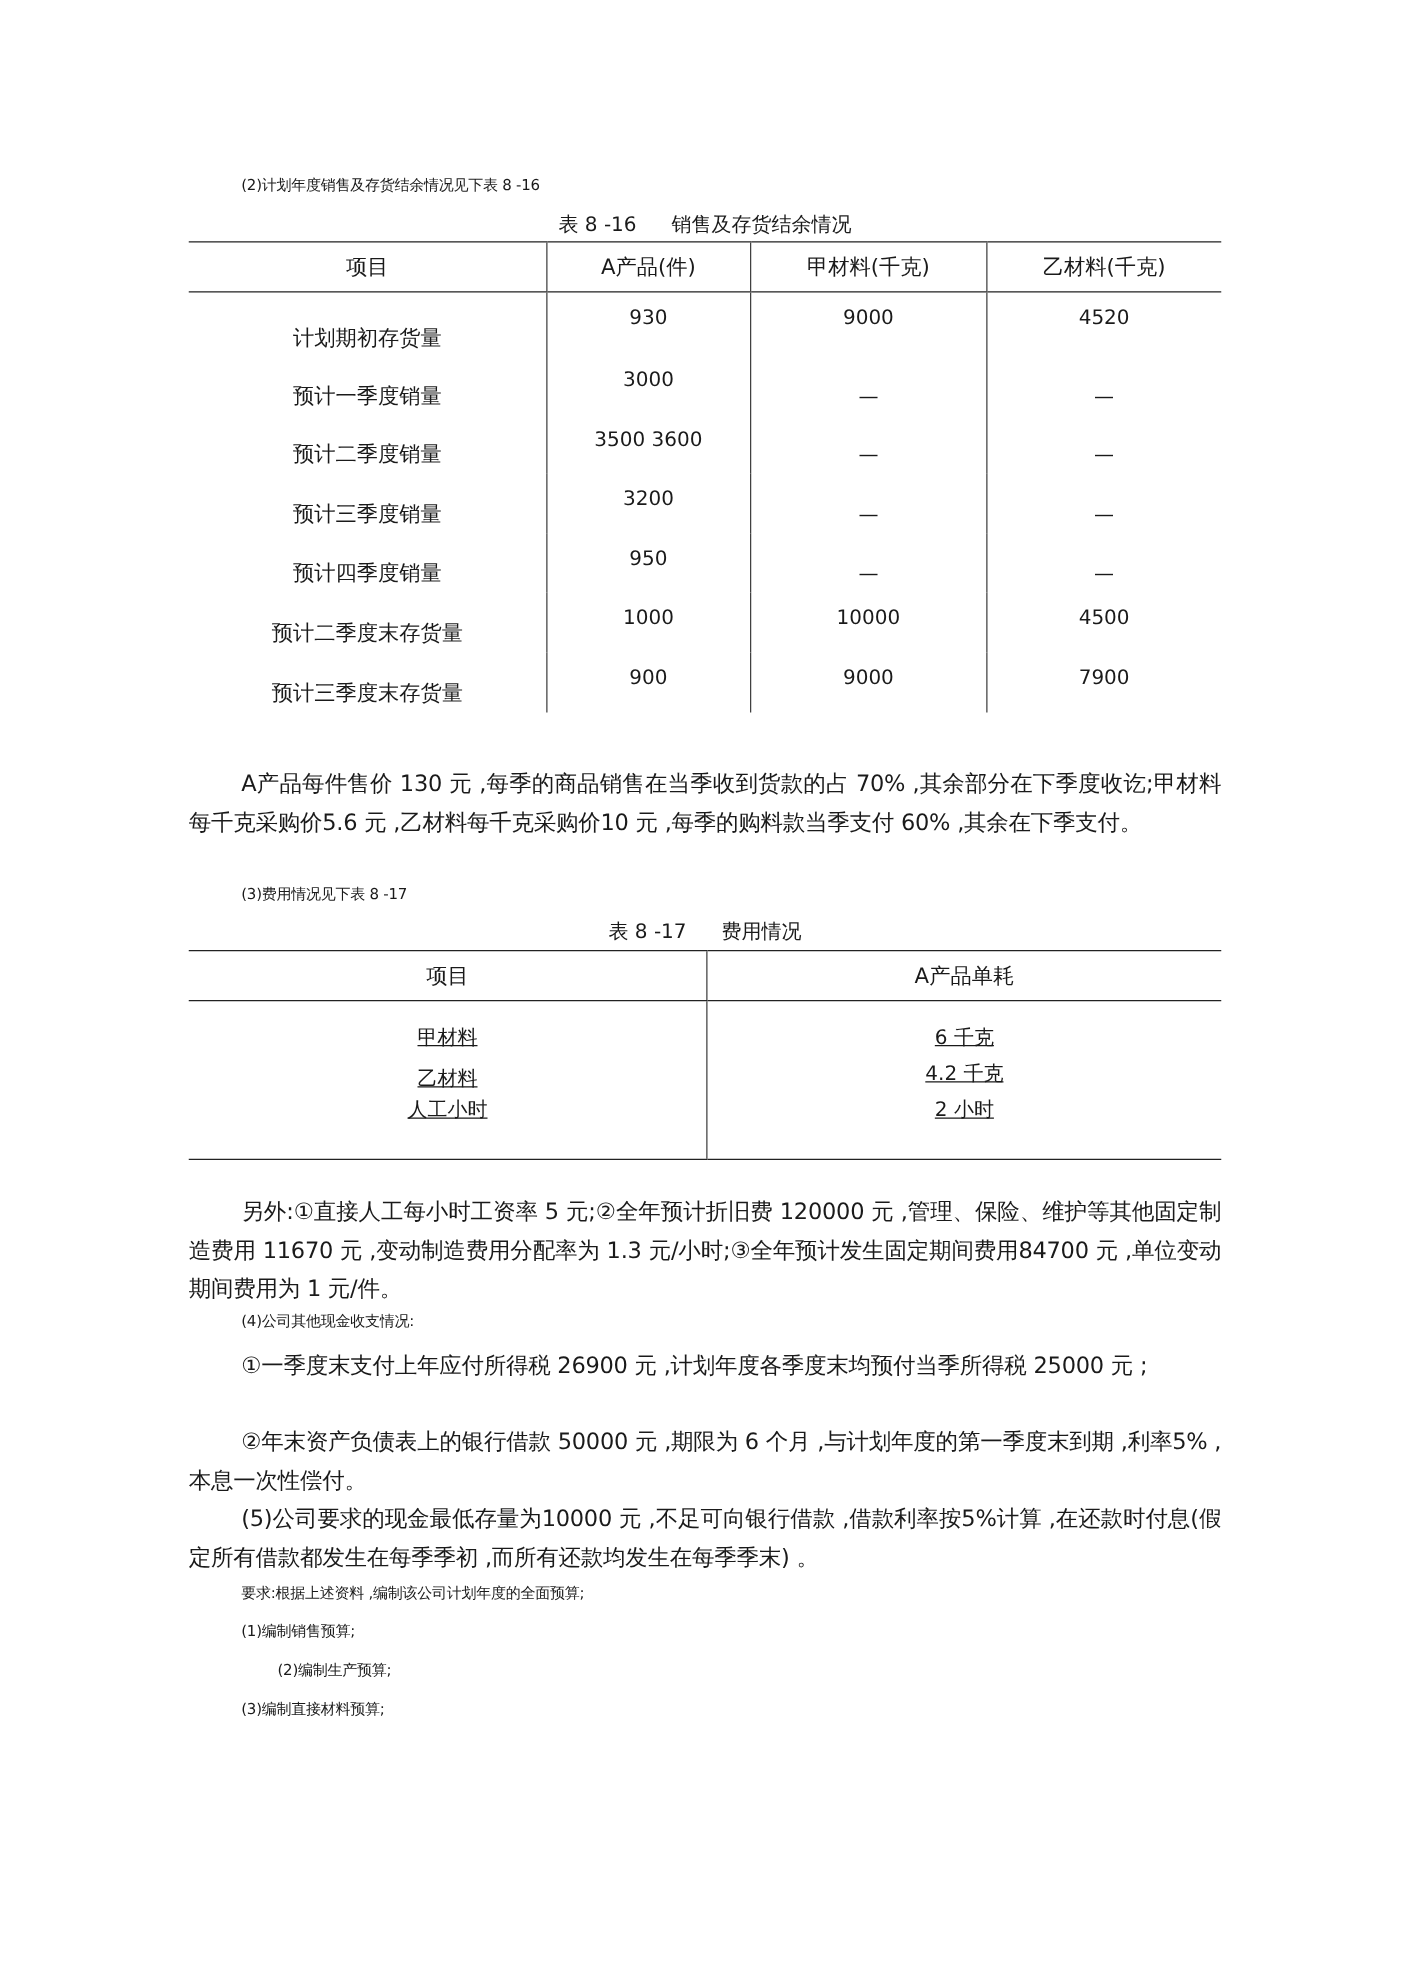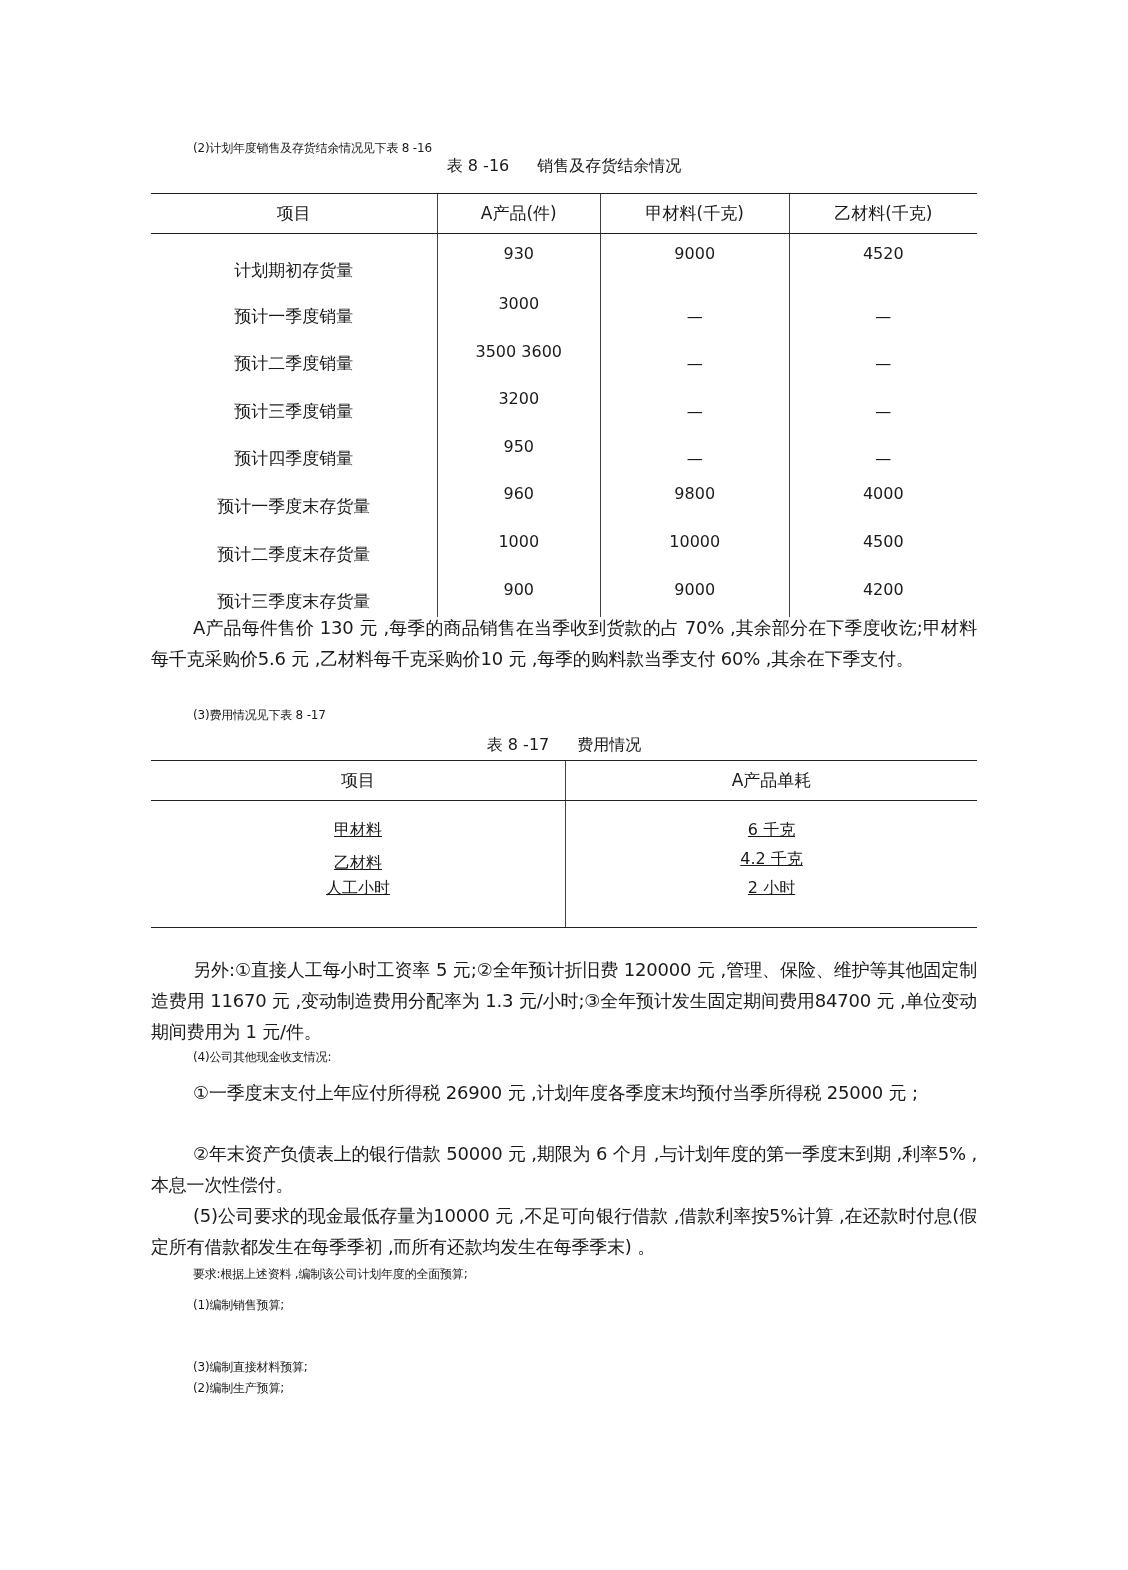--- a/index.html
+++ b/index.html
@@ -34,21 +34,21 @@
   #t817 td { vertical-align: top; }
   #t817 .cellstack div { line-height: 29px; text-decoration: underline; }
 </style>
 </head>
 <body>
 
 <div class="page">
 
   <div class="line indent" style="top:136px;">(2)计划年度销售及存货结余情况见下表 8 -16</div>
 
-  <div class="caption" style="top:155px;">
+  <div class="caption" style="top:169px;">
     <span>表 8 -16</span><span class="sp"></span><span>销售及存货结余情况</span>
   </div>
 
   <table class="t" id="t816">
     <thead>
       <tr>
         <th>项目</th>
         <th>A产品(件)</th>
         <th>甲材料(千克)</th>
         <th>乙材料(千克)</th>
@@ -79,36 +79,30 @@
         <td class="dash">—</td>
         <td class="dash">—</td>
       </tr>
       <tr>
         <td class="lab">预计四季度销量</td>
         <td class="num">950</td>
         <td class="dash">—</td>
         <td class="dash">—</td>
       </tr>
       <tr>
-        <td class="lab">预计一季度末存货量</td>
-        <td class="num">960</td>
-        <td class="num">9800</td>
-        <td class="num">4000</td>
-      </tr>
-      <tr>
         <td class="lab">预计二季度末存货量</td>
         <td class="num">1000</td>
         <td class="num">10000</td>
         <td class="num">4500</td>
       </tr>
       <tr>
         <td class="lab">预计三季度末存货量</td>
         <td class="num">900</td>
         <td class="num">9000</td>
-        <td class="num">4200</td>
+        <td class="num">7900</td>
       </tr>
     </tbody>
   </table>
 
   <div class="para" style="top:612px;"><span class="first"></span><span>A产品每件售价 130 元 ,每季的商品销售在当季收到货款的占 70% ,其余部分在下季度收讫;甲材料每千克采购价5.6 元 ,乙材料每千克采购价10 元 ,每季的购料款当季支付 60% ,其余在下季支付。</span></div>
 
   <div class="line indent" style="top:703px;">(3)费用情况见下表 8 -17</div>
 
   <div class="caption" style="top:734px;">
     <span>表 8 -17</span><span class="sp"></span><span>费用情况</span>
@@ -146,16 +140,16 @@
   <div class="line indent" style="top:1045px;">(4)公司其他现金收支情况:</div>
 
   <div class="para" style="top:1077px;"><span class="first"></span><span>①一季度末支付上年应付所得税 26900 元 ,计划年度各季度末均预付当季所得税 25000 元 ;</span></div>
 
   <div class="para" style="top:1138px;"><span class="first"></span><span>②年末资产负债表上的银行借款 50000 元 ,期限为 6 个月 ,与计划年度的第一季度末到期 ,利率5% ,本息一次性偿付。</span></div>
 
   <div class="para" style="top:1200px;"><span class="first"></span><span>(5)公司要求的现金最低存量为10000 元 ,不足可向银行借款 ,借款利率按5%计算 ,在还款时付息(假定所有借款都发生在每季季初 ,而所有还款均发生在每季季末) 。</span></div>
 
   <div class="line indent" style="top:1262px;text-align:center;">要求:根据上述资料 ,编制该公司计划年度的全面预算;</div>
   <div class="line indent" style="top:1293px;">(1)编制销售预算;</div>
-  <div class="line indent" style="top:1376px;">(2)编制生产预算;</div>
+  <div class="line indent" style="top:1324px;margin-left:29px;">(2)编制生产预算;</div>
   <div class="line indent" style="top:1355px;">(3)编制直接材料预算;</div>
 
 </div>
 
 </body></html>

